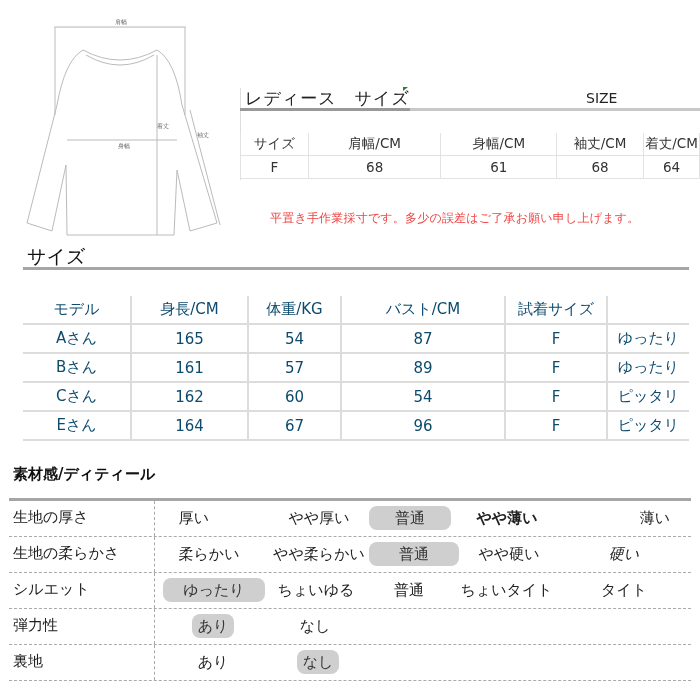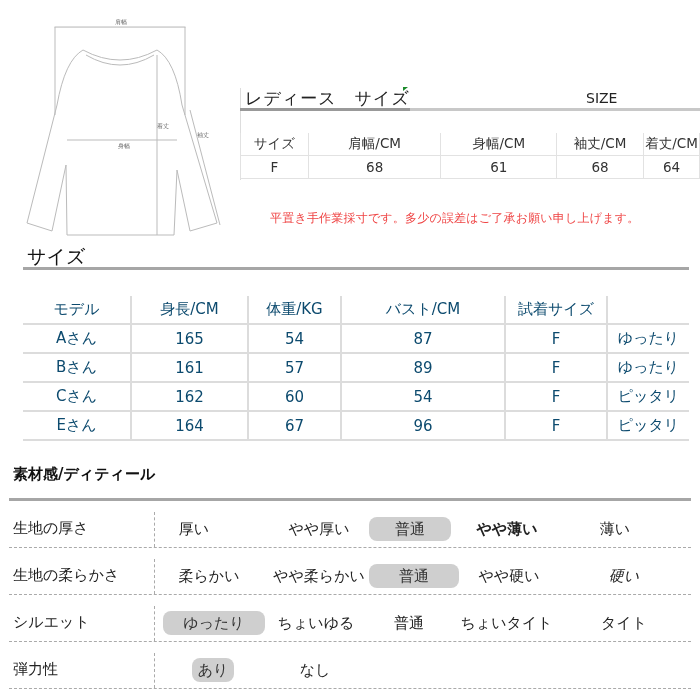--- a/index.html
+++ b/index.html
@@ -35,21 +35,21 @@
     #model-table { left: 23px; top: 296px; width: 666px; }
     #model-table td { height: 27px; text-align: center; font-size: 15px; color: #0c4a6e;
       border-bottom: 2px solid #dcdcdc; border-right: 2px solid #dcdcdc; padding: 0; }
     #model-table td:last-child { border-right: none; }
     #model-table tr:first-child td { border-bottom: 2px solid #dcdcdc; }
 
     
     #mat-title { left: 13px; top: 465px; font-size: 15px; font-weight: bold; color: #111; }
     #mat-rule { left: 9px; top: 498px; width: 682px; height: 3px; background: #a6a6a6; }
     #mat-rows { left: 9px; top: 501px; width: 682px; }
-    .mat-row { position: relative; height: 35px; border-bottom: 1px dashed #aaa; margin-top: 11px; }
+    .mat-row { position: relative; height: 35px; border-bottom: 1px dashed #aaa; }
     .mat-label { position: absolute; left: 4px; top: 7px; font-size: 15px; color: #222; }
     .mat-divider { position: absolute; left: 145px; top: 0; height: 100%; border-left: 1px dashed #aaa; }
     .opt { position: absolute; top: 5px; height: 24px; line-height: 24px; font-size: 15px;
       color: #222; text-align: center; border-radius: 8px; }
     .opt.sel { background: #cfcfcf; color: #333; }
   </style>
 </head>
 <body>
 
 <div id="diagram" class="abs">
@@ -168,21 +168,21 @@
 
 <div id="mat-rows" class="abs">
 
   <div class="mat-row">
     <span class="mat-label">生地の厚さ</span>
     <span class="mat-divider"></span>
     <span class="opt" style="left:155px;width:60px;">厚い</span>
     <span class="opt" style="left:270px;width:80px;">やや厚い</span>
     <span class="opt sel" style="left:360px;width:82px;">普通</span>
     <span class="opt" style="left:458px;width:80px;font-weight:bold;">やや薄い</span>
-    <span class="opt" style="left:576px;width:60px;">薄い</span>
+    <span class="opt" style="left:616px;width:60px;">薄い</span>
   </div>
 
   <div class="mat-row">
     <span class="mat-label">生地の柔らかさ</span>
     <span class="mat-divider"></span>
     <span class="opt" style="left:160px;width:80px;">柔らかい</span>
     <span class="opt" style="left:255px;width:110px;">やや柔らかい</span>
     <span class="opt sel" style="left:360px;width:90px;">普通</span>
     <span class="opt" style="left:460px;width:80px;">やや硬い</span>
     <span class="opt" style="left:585px;width:60px;font-style:italic;">硬い</span>

